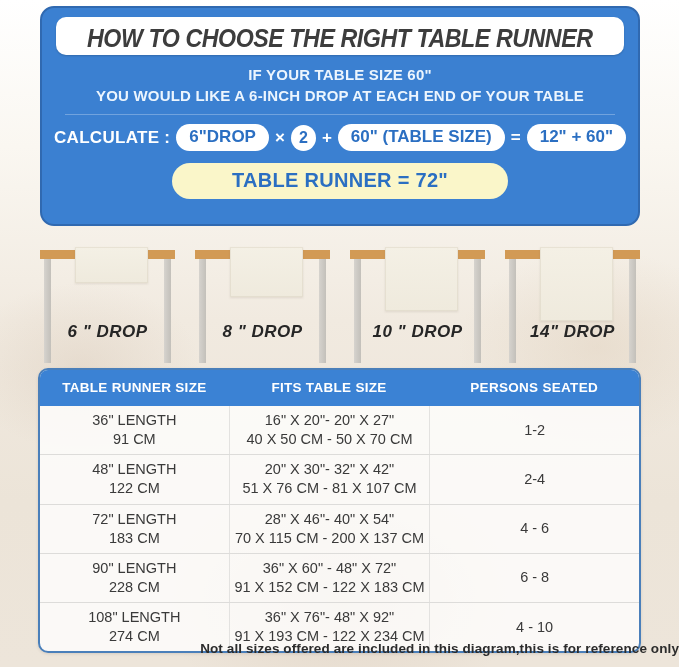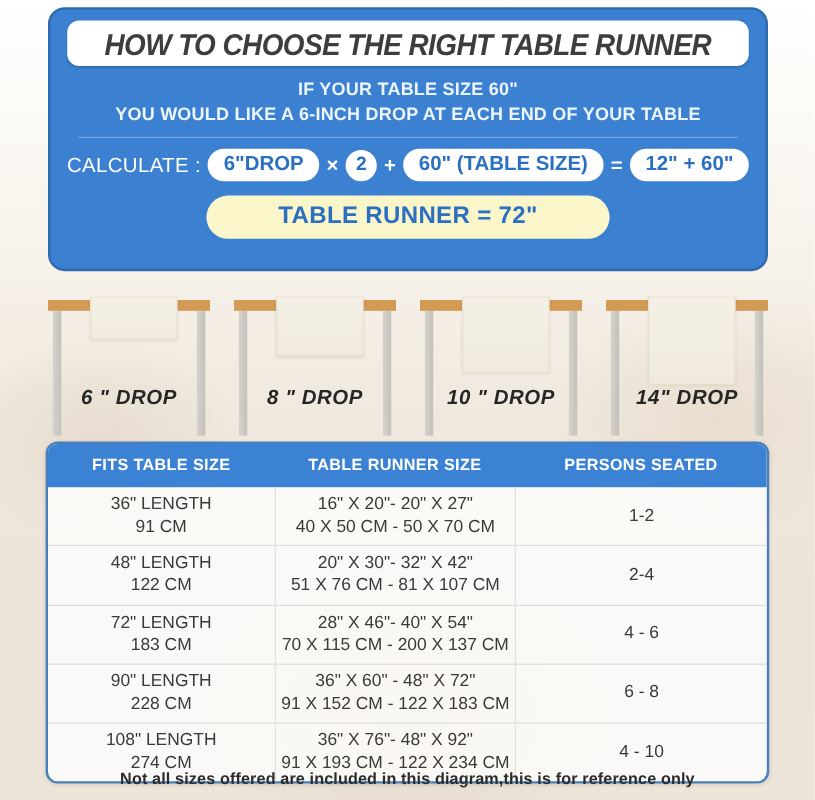--- a/index.html
+++ b/index.html
@@ -31,21 +31,21 @@
     letter-spacing:-0.5px; color:#3d3d3d; white-space:nowrap;
   }
   .hero-sub { margin-top:9px; text-align:center; color:#ecf5fe;
     font-weight:bold; font-size:15px; line-height:21px; letter-spacing:0.2px; }
   .hero-divider { margin:8px auto 0 auto; width:96%;
     border-top:1px solid rgba(255,255,255,0.28); }
 
   
   .formula { margin-top:9px; display:flex; align-items:center;
     justify-content:center; gap:6px; white-space:nowrap; }
-  .calc-label { color:#ffffff; font-weight:400; font-size:17px; letter-spacing:0.3px; }
+  .calc-label { color:#ffffff; font-weight:700; font-size:17px; letter-spacing:0.3px; }
   .pill {
     background:#ffffff; color:#2b6fc2; font-weight:800; font-size:17px;
     border-radius:999px; padding:3px 13px 4px 13px; display:inline-block;
   }
   .op { color:#ffffff; font-weight:800; font-size:17px; }
   .circle {
     background:#ffffff; color:#2b6fc2; font-weight:800; font-size:16px;
     width:26px; height:26px; border-radius:50%;
     display:inline-flex; align-items:center; justify-content:center;
   }
@@ -98,21 +98,21 @@
     min-height:46px; align-items:center; text-align:center;
     color:#3a3a3a; font-size:14.5px; line-height:1.32; font-weight:500;
   }
   .trow + .trow { border-top:1px solid #dddcda; }
   .trow > div { padding:5px 3px; }
   .trow > div + div { border-left:1px solid #e3e2e0; height:100%;
     display:flex; flex-direction:column; justify-content:center; }
 
   
   .footer-note {
-    position:absolute; left:0; top:641px; width:100%; text-align:center;
+    position:absolute; left:0; top:641px; width:100%; text-align:right;
     font-size:13.5px; font-weight:600; color:#2c2c2c; letter-spacing:0.1px;
   }
 </style>
 </head>
 <body>
 
 <div class="hero">
   <div class="title-box">
     <span class="t">HOW TO CHOOSE THE RIGHT TABLE RUNNER</span>
   </div>
@@ -160,22 +160,22 @@
     <div class="leg left"></div>
     <div class="leg right"></div>
     <div class="tabletop"></div>
     <div class="runner"></div>
     <div class="drop-label">14" DROP</div>
   </div>
 </div>
 
 <div class="size-table">
   <div class="thead">
+    <div>TABLE RUNNER SIZE</div>
     <div>FITS TABLE SIZE</div>
-    <div>TABLE RUNNER SIZE</div>
     <div>PERSONS SEATED</div>
   </div>
 
   <div class="trow">
     <div>
       <div>36" LENGTH</div>
       <div>91 CM</div>
     </div>
     <div>
       <div>16" X 20"- 20" X 27"</div>

